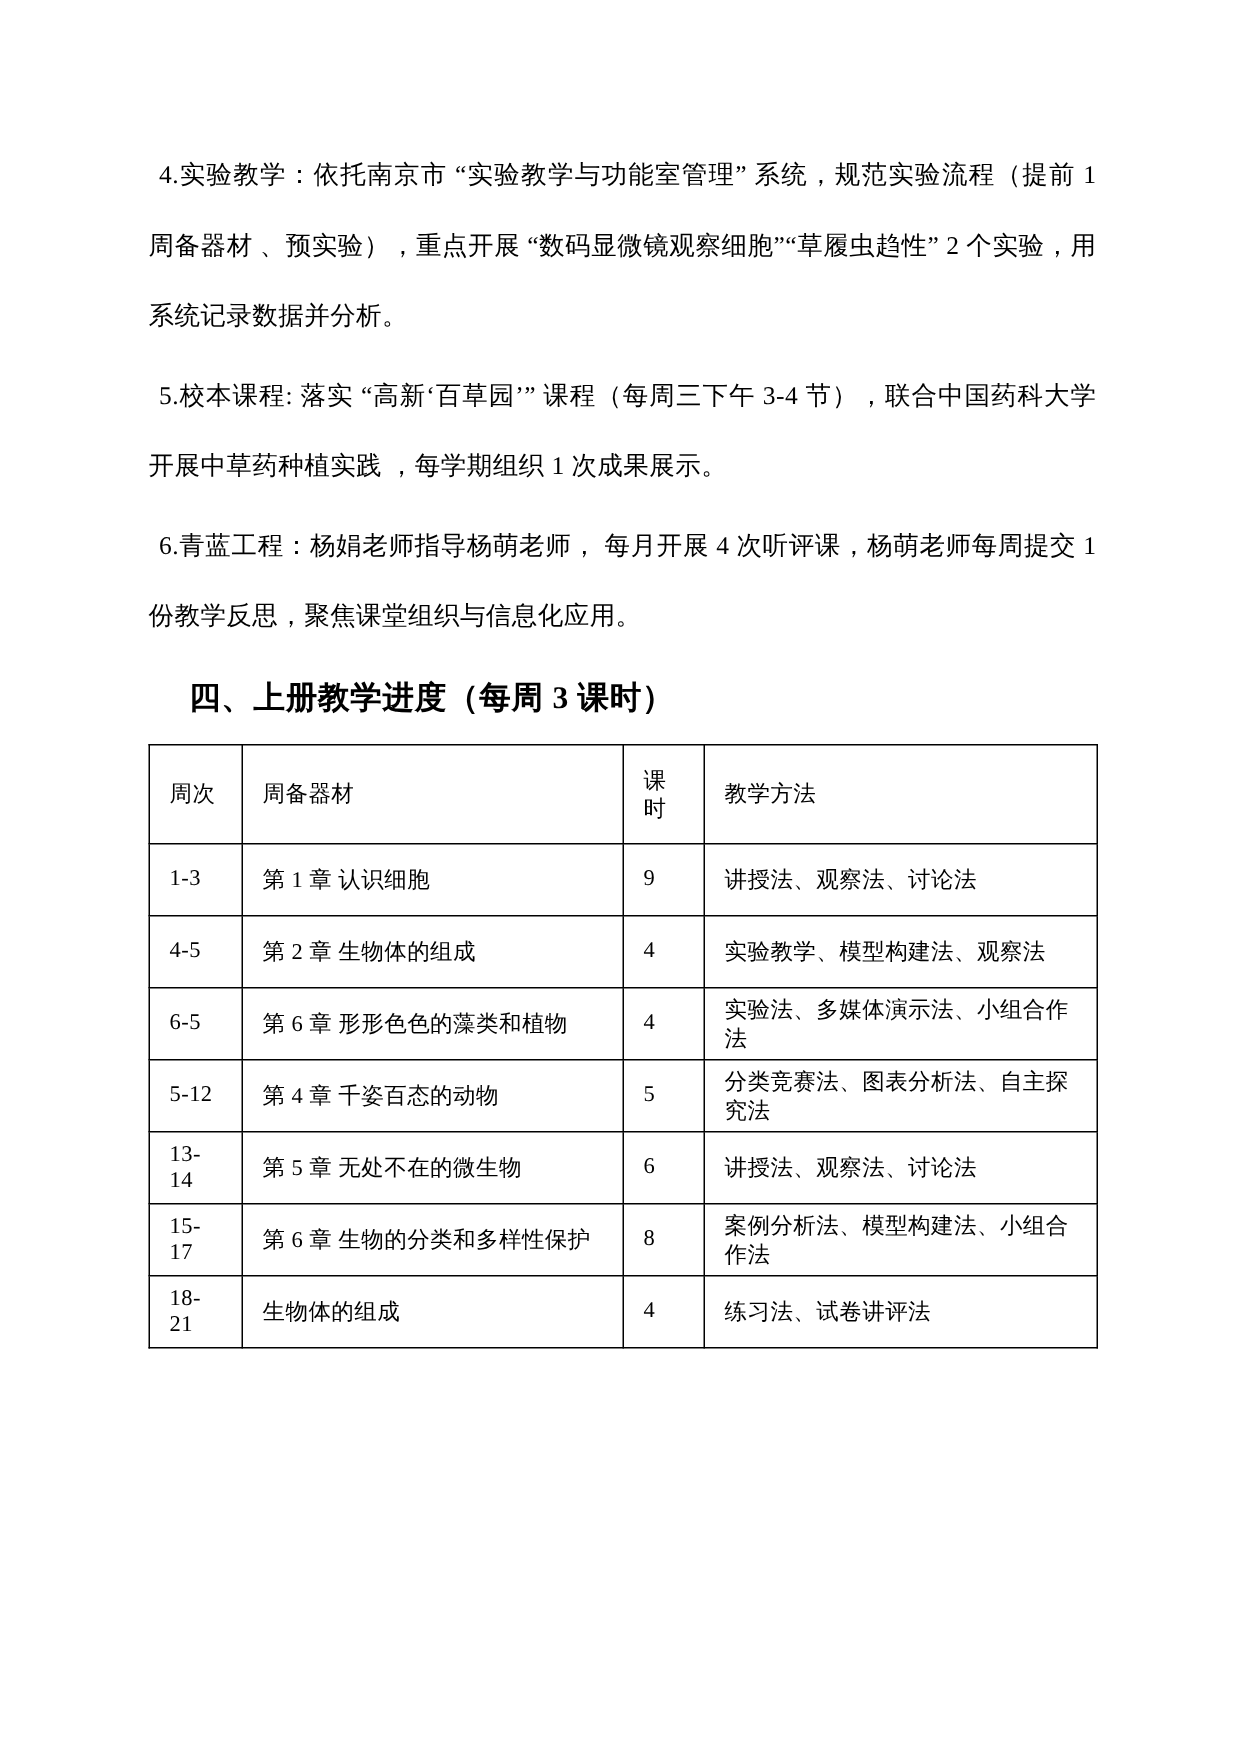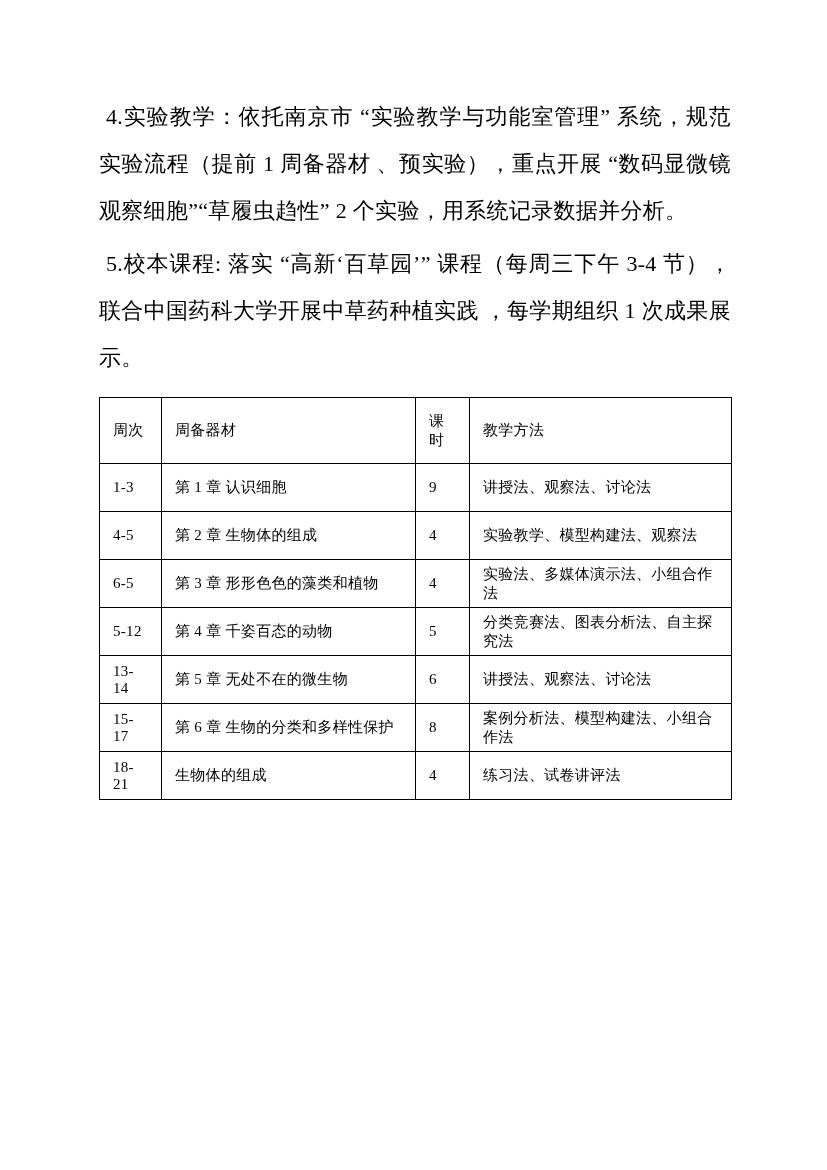--- a/index.html
+++ b/index.html
@@ -17,21 +17,21 @@
     overflow: hidden;
   }
   .content {
     position: absolute;
     left: 99px;
     top: 93px;
     width: 632px;
   }
   .body-para {
     margin: 0 0 6px 0;
-    font-size: 22px;
+    font-size: 17px;
     line-height: 47px;
     text-align: justify;
     text-indent: 7px;
     letter-spacing: 0.3px;
     word-break: break-all;
   }
   .section-heading {
     margin: 16px 0 0 0;
     padding-left: 27px;
     font-size: 21px;
@@ -60,21 +60,23 @@
   table.schedule tbody tr { height: 48px; }
 </style>
 </head>
 <body>
 
 <div class="page">
   <div class="content">
 
     <p class="body-para">4.实验教学：依托南京市 “实验教学与功能室管理” 系统，规范实验流程（提前 1 周备器材 、预实验），重点开展 “数码显微镜观察细胞”“草履虫趋性” 2 个实验，用系统记录数据并分析。</p>
     <p class="body-para">5.校本课程: 落实 “高新‘百草园’” 课程（每周三下午 3-4 节），联合中国药科大学开展中草药种植实践 ，每学期组织 1 次成果展示。</p>
+    <p class="body-para">6.青蓝工程：杨娟老师指导杨萌老师， 每月开展 4 次听评课，杨萌老师每周提交 1 份教学反思，聚焦课堂组织与信息化应用。</p>
 
+    <h2 class="section-heading">四、上册教学进度（每周 3 课时）</h2>
 
     <table class="schedule">
       <colgroup>
         <col style="width:62px">
         <col style="width:254px">
         <col style="width:54px">
         <col style="width:262px">
       </colgroup>
       <thead>
         <tr>
@@ -92,21 +94,21 @@
           <td>讲授法、观察法、讨论法</td>
         </tr>
         <tr>
           <td>4-5</td>
           <td>第 2 章 生物体的组成</td>
           <td>4</td>
           <td>实验教学、模型构建法、观察法</td>
         </tr>
         <tr>
           <td>6-5</td>
-          <td>第 3 章 形形色色的藻类和植物</td>
+          <td>第 6 章 形形色色的藻类和植物</td>
           <td>4</td>
           <td>实验法、多媒体演示法、小组合作法</td>
         </tr>
         <tr>
           <td>5-12</td>
           <td>第 4 章 千姿百态的动物</td>
           <td>5</td>
           <td>分类竞赛法、图表分析法、自主探究法</td>
         </tr>
         <tr>

